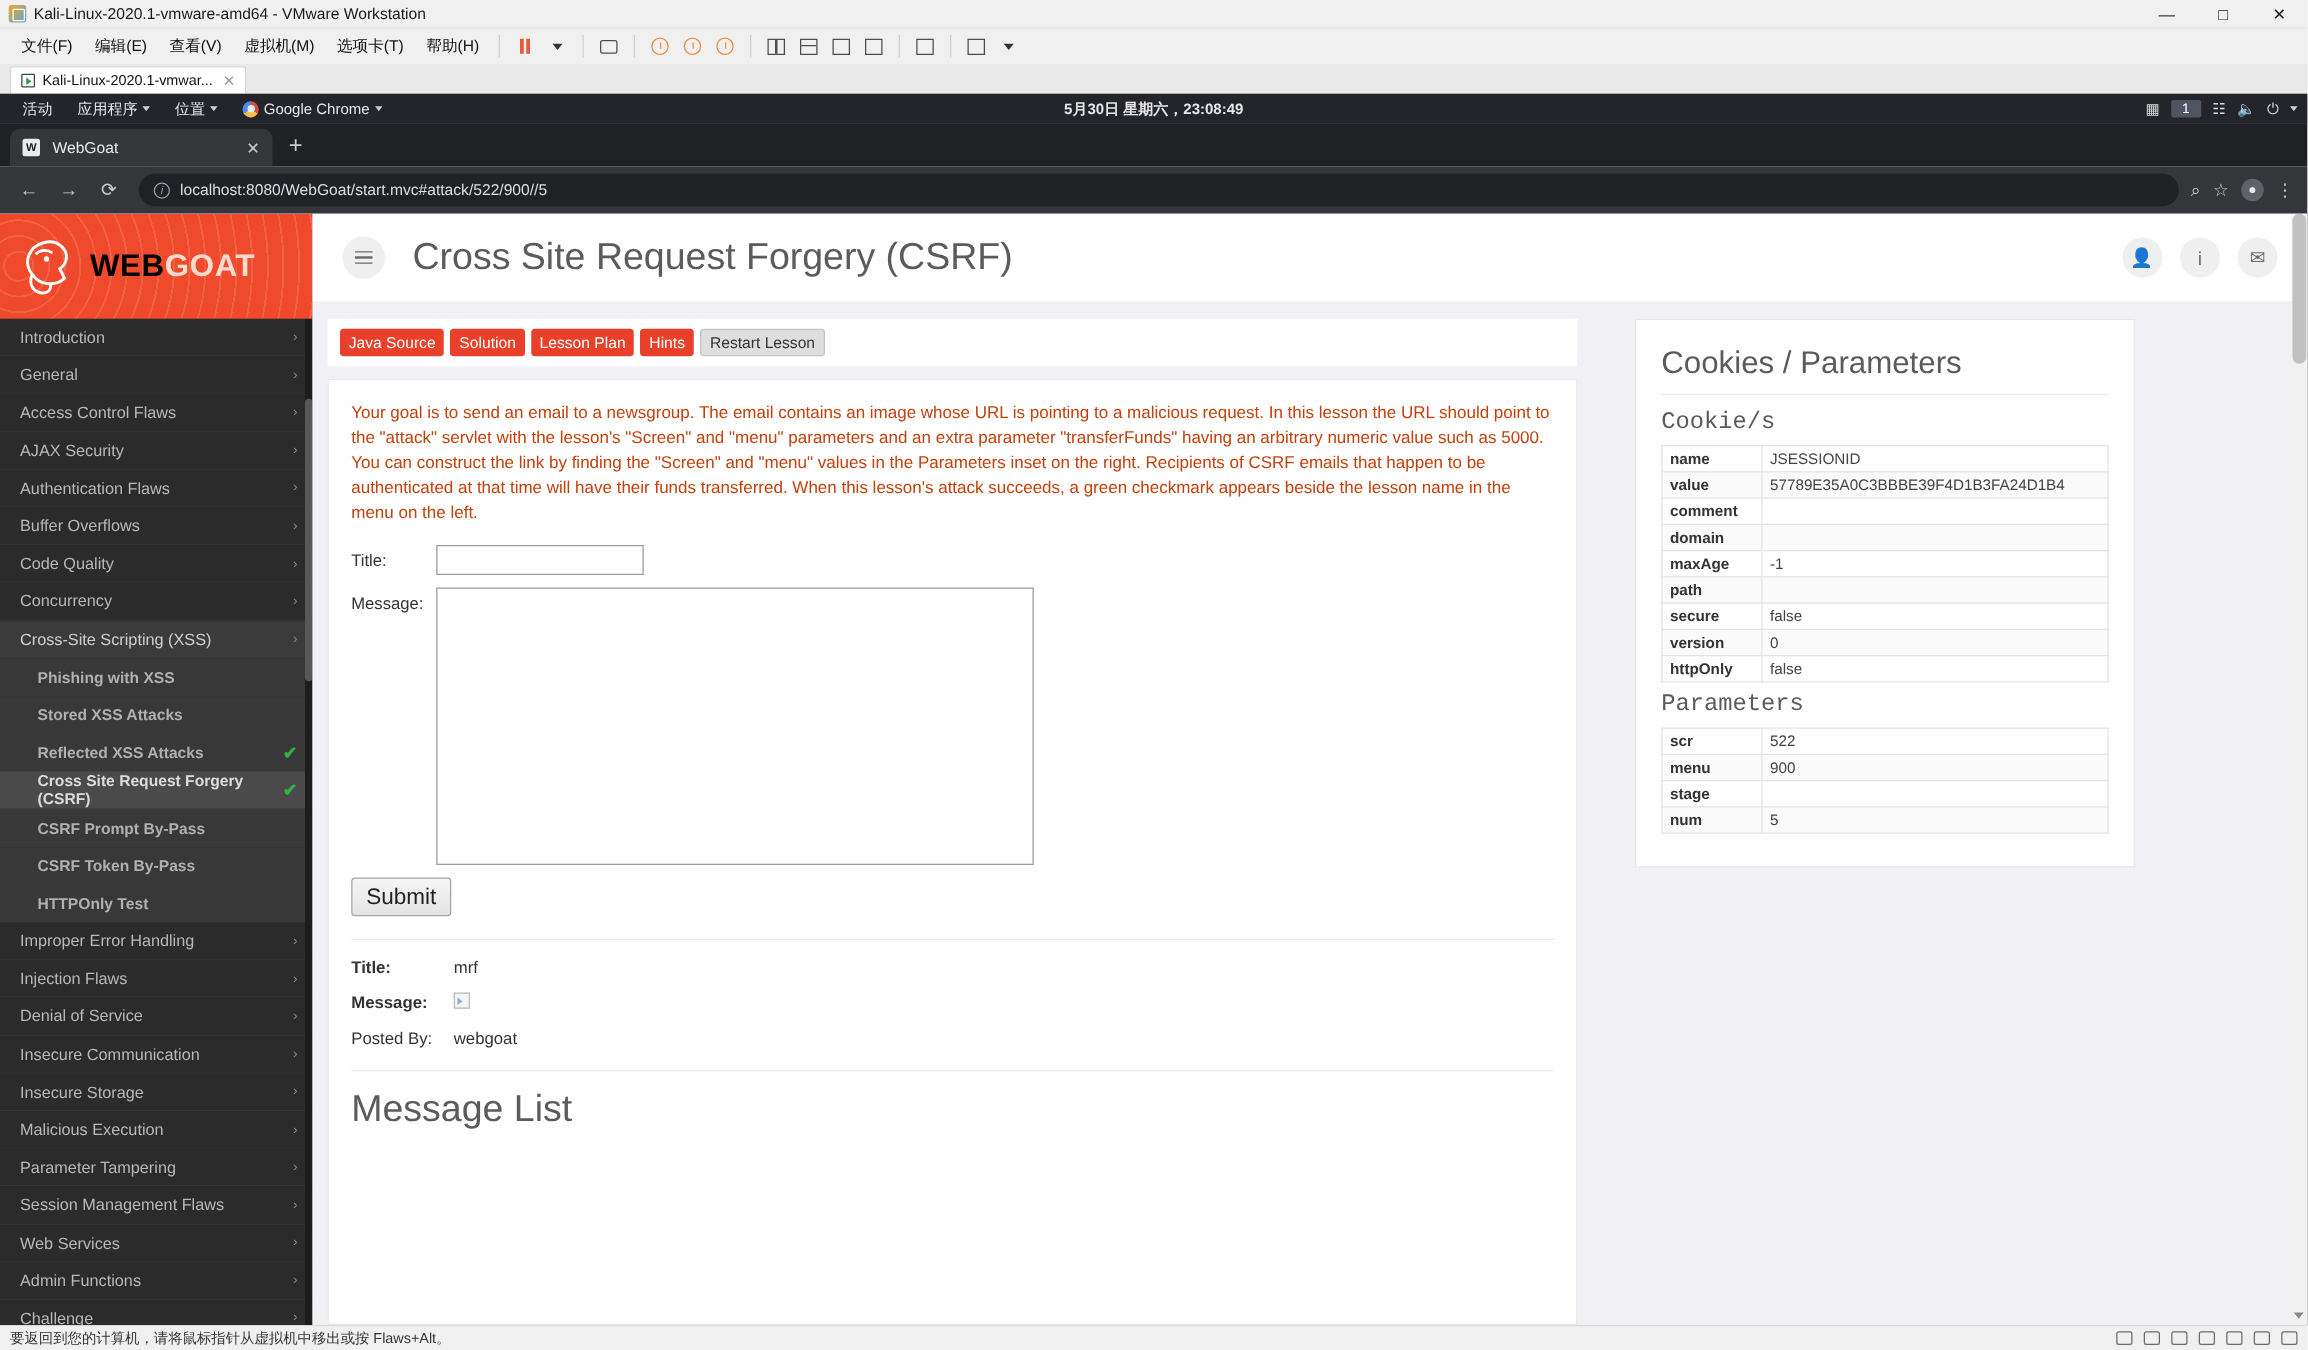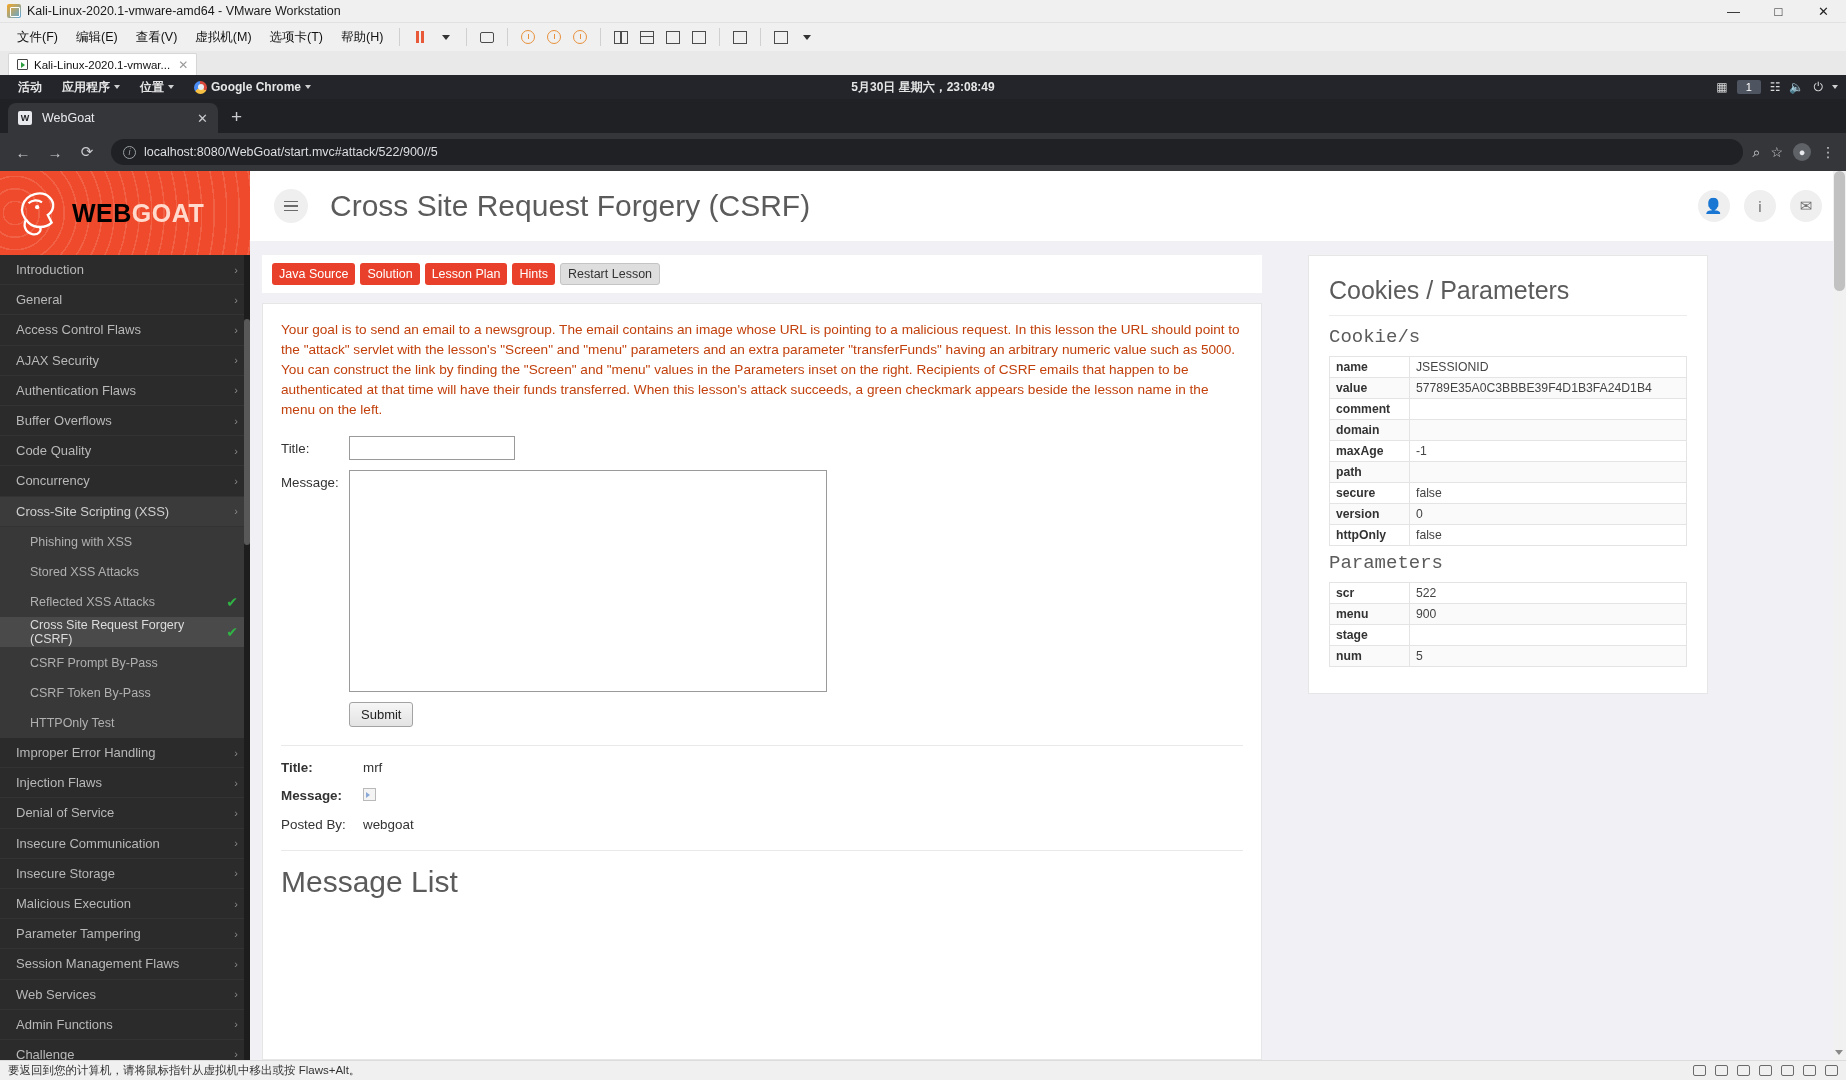--- a/index.html
+++ b/index.html
@@ -60,21 +60,21 @@
   .vm-tab .tabico::after{content:"";position:absolute;left:3px;top:2px;border-left:4px solid #2a9d3e;border-top:3px solid transparent;border-bottom:3px solid transparent;}
   .vm-tab .tabclose { color:#999; font-size:12px; margin-left:2px; }
 
   
   .guest { flex:1 1 auto; display:flex; flex-direction:column; background:#1f1f1f; overflow:hidden; }
 
   .gnome-bar {
     height:24px; background:#23252b; color:#e6e6e6; display:flex; align-items:center;
     font-size:12px; flex:0 0 24px; padding:0 8px; position:relative;
   }
-  .gnome-bar .gi { display:flex; align-items:center; gap:4px; padding:0 10px; font-weight:bold; }
+  .gnome-bar .gi { display:flex; align-items:center; gap:4px; padding:0 10px; font-weight:normal; }
   .gnome-bar .chrome-dot {
     width:13px;height:13px;border-radius:50%;
     background:conic-gradient(#d94a3d 0 33%, #f5c043 0 66%, #4a8cf5 0 100%);
     position:relative;
   }
   .gnome-bar .chrome-dot::after{content:"";position:absolute;left:3.5px;top:3.5px;width:6px;height:6px;border-radius:50%;background:#e9edf2;}
   .gnome-bar .gcaret { width:0;height:0;border-left:3.5px solid transparent;border-right:3.5px solid transparent;border-top:4.5px solid #cfcfcf; }
   .gnome-bar .clock { position:absolute; left:0; right:0; text-align:center; font-weight:bold; pointer-events:none; }
   .gnome-bar .tray { margin-left:auto; display:flex; align-items:center; gap:9px; z-index:2; }
   .gnome-bar .ws-box { background:#4f5560; color:#fff; font-size:11px; padding:1px 9px; border-radius:2px; }
@@ -134,20 +134,21 @@
     display:flex; align-items:center; justify-content:space-between;
     height:30.2px; padding:0 12px 0 16px; color:#b8b8b8; font-size:13px;
     border-bottom:1px solid #333333; background:#2b2b2b;
   }
   .wg-item.cat { background:#2b2b2b; }
   .wg-item.active { background:#3b3b3b; color:#cfcfcf; }
   .wg-sub {
     display:flex; align-items:center; justify-content:space-between;
     height:30.2px; padding:0 12px 0 30px; color:#b0b0b0; font-size:12.5px;
     background:#383838;
+    font-weight:bold;
   }
   .wg-sub.selected { background:#4a4a4a; color:#dcdcdc; }
   .chev { color:#8a8a8a; font-size:11px; }
   .tick { color:#2fb344; font-size:14px; }
   .side-scroll { position:absolute; right:0; top:0; width:6px; height:100%; background:#1d1d1d; }
   .side-scroll i { position:absolute; top:8%; left:0; width:6px; height:28%; background:#585858; border-radius:3px; display:block;}
 
   
   .wg-main { flex:1 1 auto; background:#f0f0f5; overflow:hidden; position:relative; display:flex; flex-direction:column; }
   .wg-header { height:70px; flex:0 0 70px; background:#ffffff; display:flex; align-items:center; padding:0 24px; gap:22px; }
@@ -170,22 +171,22 @@
   .lbtn.grey { background:#dedede; color:#333; border:1px solid #c4c4c4; }
 
   .lesson-card { background:#fff; border:1px solid #e6e6e6; margin-top:10px; padding:16px 18px 20px 18px; flex:1 1 auto; overflow:hidden; }
   .lesson-text { font-size:13.6px; line-height:1.47; color:#c2410c; margin:0 0 16px 0; }
 
   .frow { display:flex; align-items:flex-start; margin-bottom:10px; }
   .flabel { width:68px; flex:0 0 68px; font-size:13.3px; color:#333; padding-top:5px; }
   .fin { width:166px; height:24px; border:1px solid #9a9a9a; background:#fff; }
   .fta { width:478px; height:222px; border:1px solid #9a9a9a; background:#fff; resize:none; }
   .submit-btn {
-    margin-left:68px; background:linear-gradient(#f6f6f6,#e3e3e3); border:1px solid #a3a3a3;
-    font-size:13px; color:#222; padding:4px 11px; border-radius:3px;
+    background:linear-gradient(#f6f6f6,#e3e3e3); border:1px solid #a3a3a3;
+    font-size:18px; color:#222; padding:4px 11px; border-radius:3px;
   }
   .hr { border-top:1px solid #e9e9e9; margin:18px 0 14px 0; }
   .h-big { font-size:30px; color:#5b5b5b; font-weight:normal; margin:4px 0 18px 0; }
   .kv { display:flex; font-size:13.4px; margin-bottom:13px; color:#333; align-items:flex-start; }
   .kv .k { width:82px; flex:0 0 82px; font-weight:bold; }
   .kv .k.norm { font-weight:normal; }
   .broken-img {
     width:13px;height:13px;border:1px solid #b9b9b9;background:#f4f4f4;position:relative;display:inline-block;
   }
   .broken-img::after{content:"";position:absolute;left:2px;top:3px;width:0;height:0;border-left:4px solid #8aa9d6;border-top:3px solid transparent;border-bottom:3px solid transparent;}

